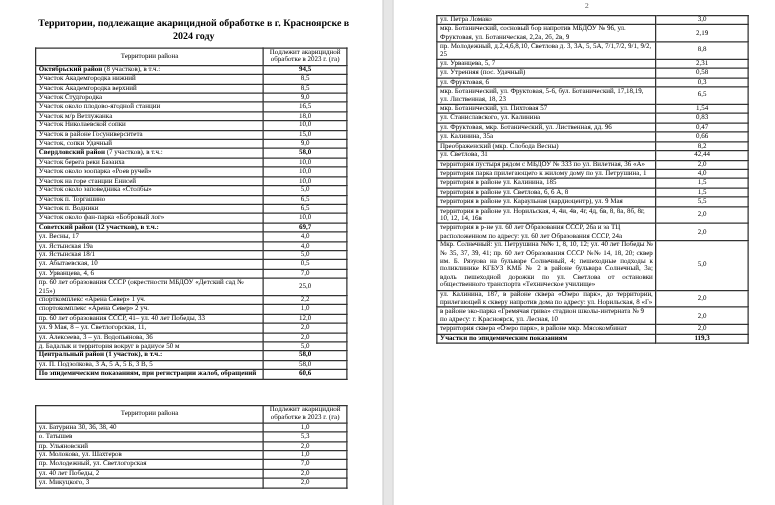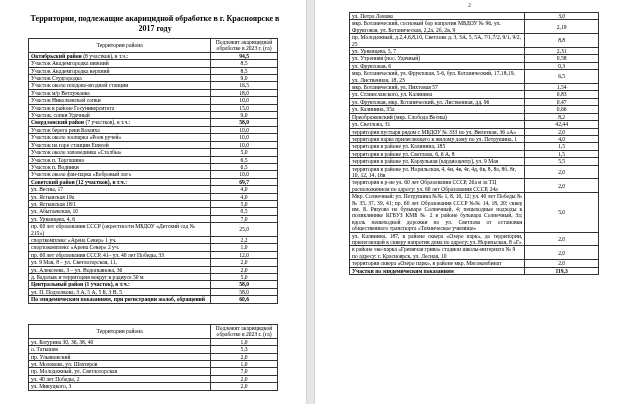--- a/index.html
+++ b/index.html
@@ -22,21 +22,21 @@
   #tbl2 { left: 28px; top: 324px; width: 250px; }
   #tbl2 col.c1 { width: 183px; } #tbl2 col.c2 { width: 67px; }
   #tbl3 { left: 34px; top: 12px; width: 250px; }
   #tbl3 col.c1 { width: 176px; } #tbl3 col.c2 { width: 74px; }
   #tbl3 td.long { text-align: justify; }
 </style>
 </head>
 <body>
 
 <div class="page" id="page-left">
-  <div class="title">Территории, подлежащие акарицидной обработке в г. Красноярске в 2017 году</div>
+  <div class="title">Территории, подлежащие акарицидной обработке в г. Красноярске в 2024 году</div>
 
   <table id="tbl1">
     <colgroup>
         <col class="c1">
         <col class="c2">
       </colgroup>
     <thead>
       <tr>
         <th>Территории района</th>
         <th class="v">Подлежит акарицидной обработке в 2023 г. (га)</th>

